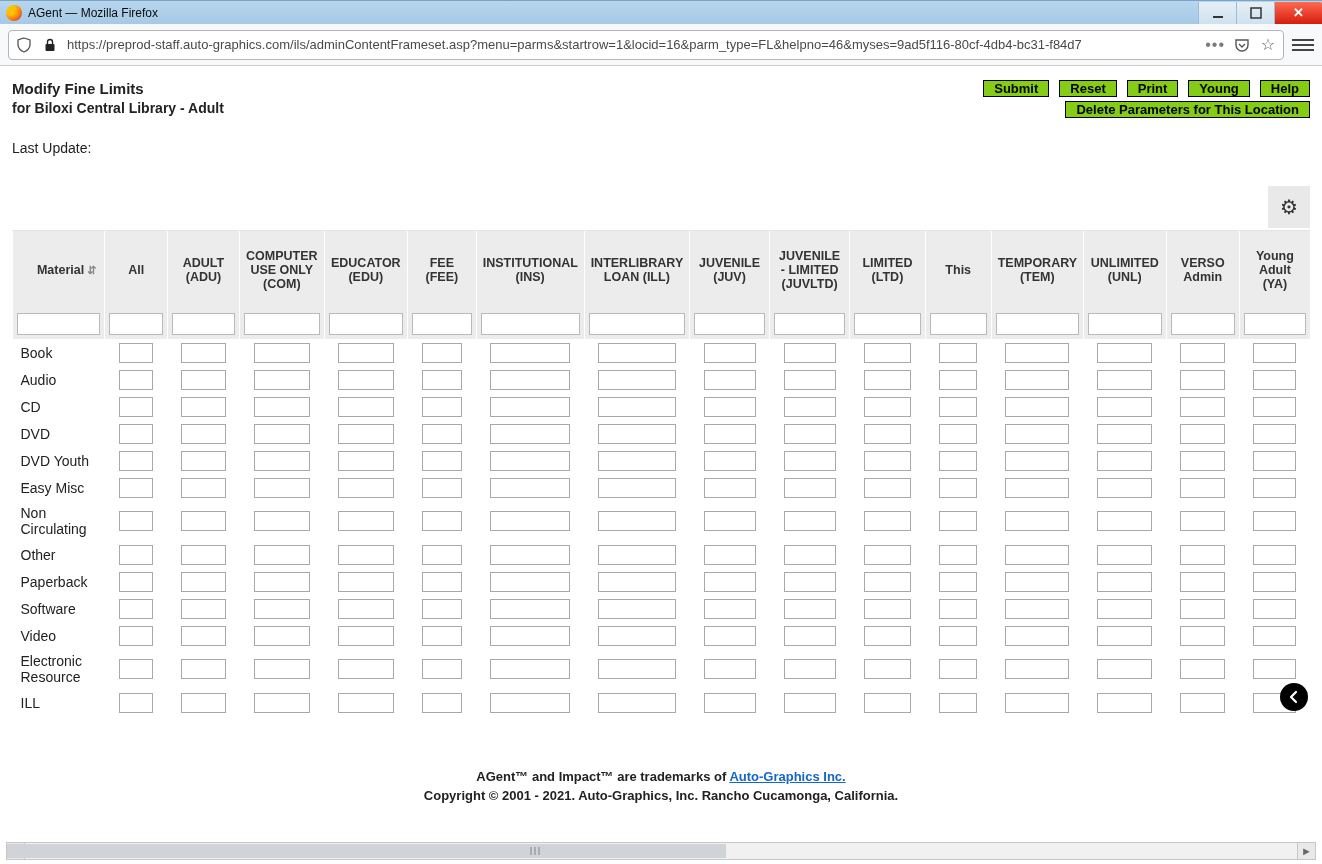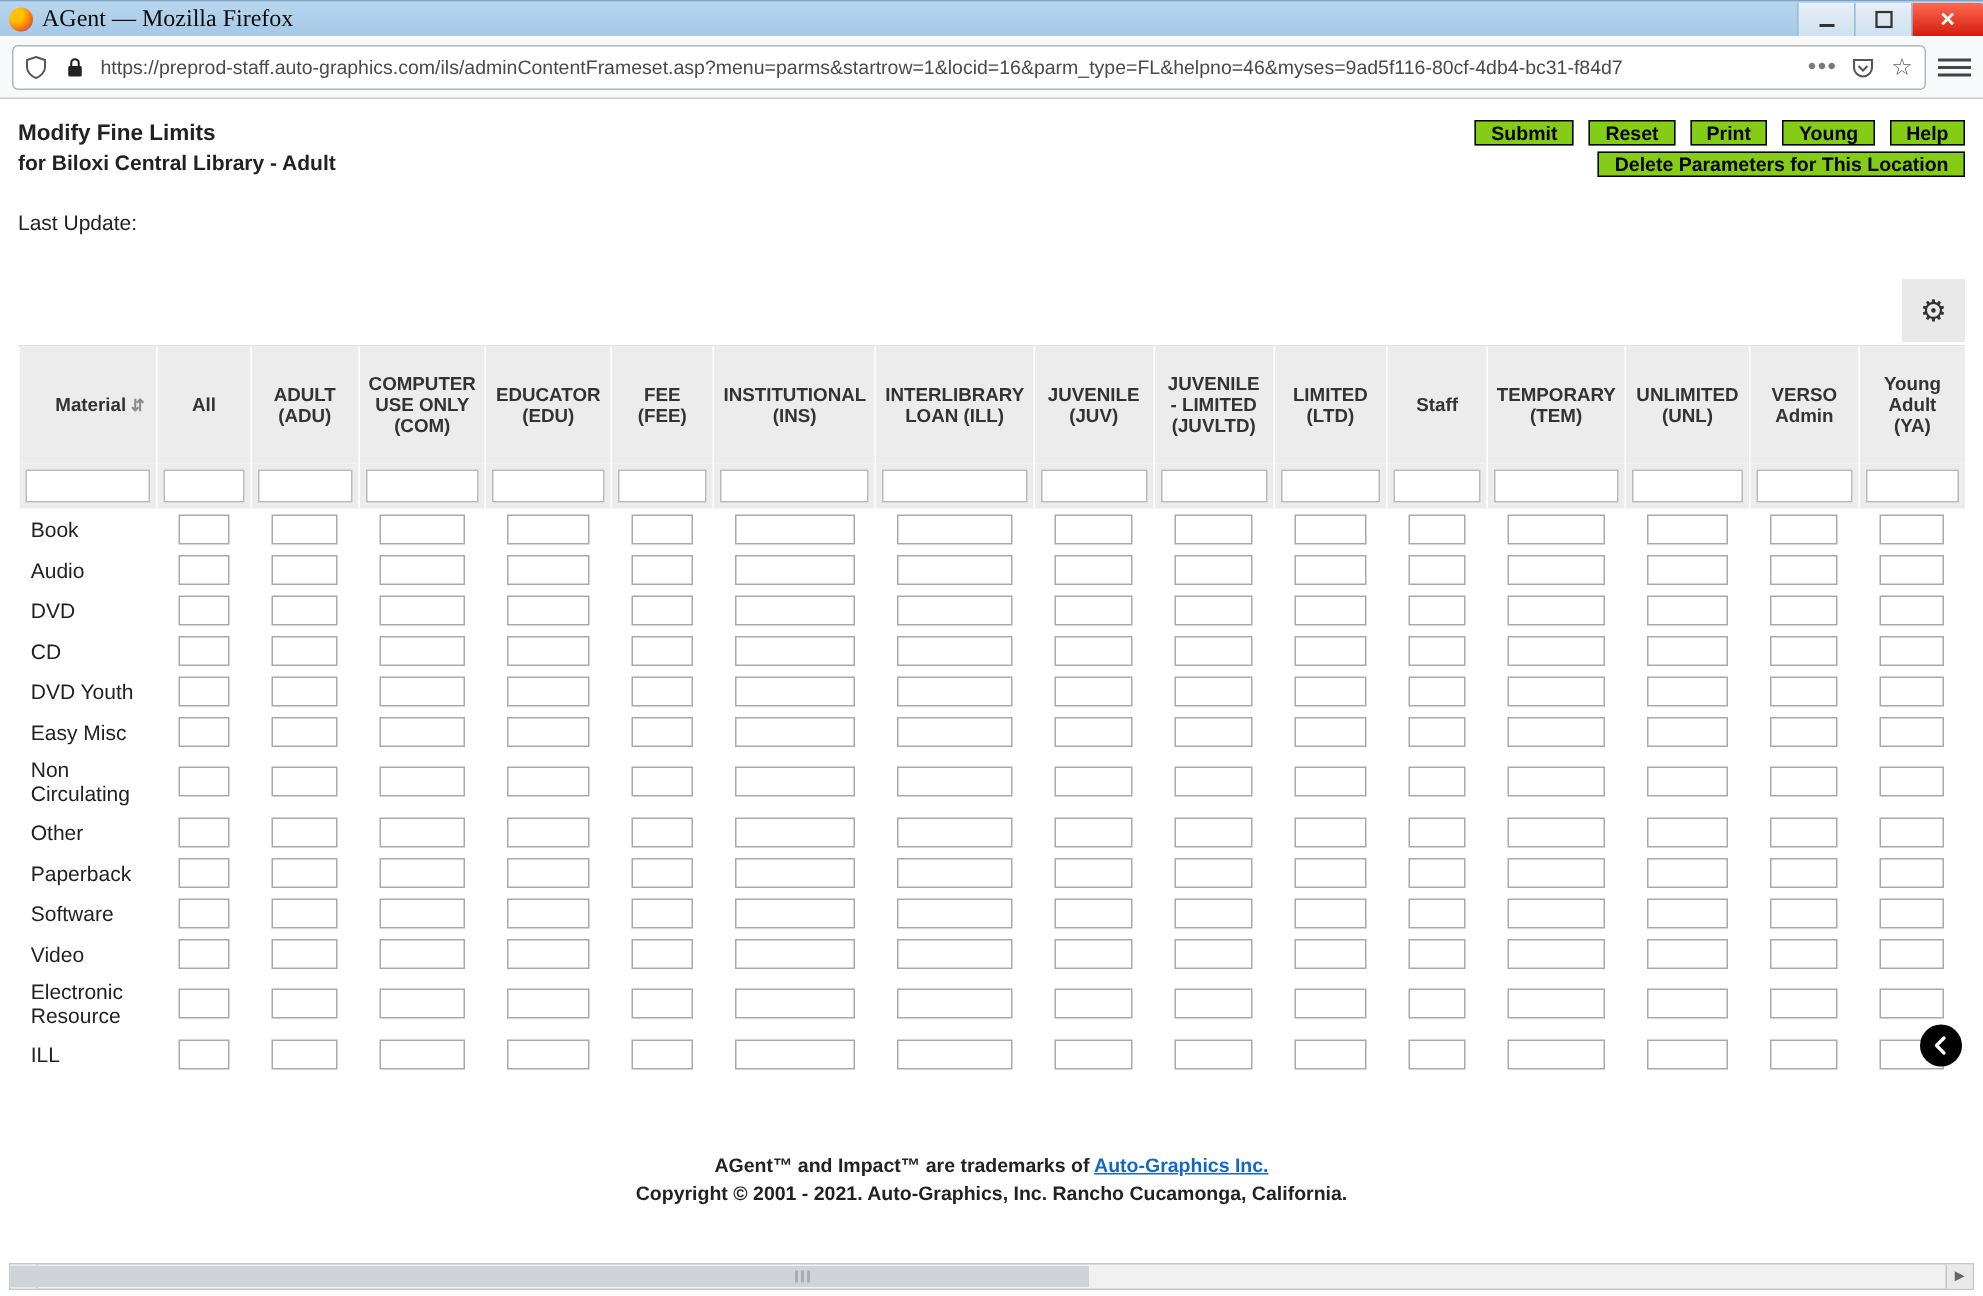--- a/index.html
+++ b/index.html
@@ -4,21 +4,21 @@
 <style>
   * { box-sizing: border-box; margin: 0; padding: 0; }
   body { font-family: Arial, Helvetica, sans-serif; font-size: 13px; color: #222; background: #fff; width: 1322px; height: 864px; overflow: hidden; }
 
   
   .window-titlebar { height: 24px; display: flex; align-items: center; justify-content: space-between; padding: 0 0 0 6px;
     background: linear-gradient(#b8d6ee,#a5c9e6); border-top: 1px solid #7aa3c7; }
   .title-left { display:flex; align-items:center; gap:6px; }
   .ff-icon { width:16px; height:16px; border-radius:50%;
     background: radial-gradient(circle at 30% 30%, #ffc107 0 30%, #ff7a00 60%, #7e27c7 100%); }
-  .title-text { font-size: 16px; color: #0b0b0b; font-family: Liberation Serif, serif; }
+  .title-text { font-size: 12px; color: #0b0b0b; }
   .win-buttons { display:flex; }
   .win-btn { width:38px; height:22px; display:flex; align-items:center; justify-content:center;
     background:linear-gradient(#e6eff6,#cfe1ef); border-left:1px solid #9bbdd7; }
   .win-close { width:48px; background:linear-gradient(#ff6a4f,#d51c0f); color:#fff; font-weight:bold; border-radius:0 2px 0 0; }
 
   
   .toolbar { height:42px; background:#f8f9fa; border-bottom:1px solid #ccc; display:flex; align-items:center; padding:4px 8px; gap:8px; }
   .urlbar { flex:1; height:30px; border:1px solid #b5b5b5; border-radius:4px; display:flex; align-items:center; padding:0 6px; gap:8px; background:#fff; }
   .urlbar input { flex:1; border:none; outline:none; font-size:13px; color:#4a4a4a; }
   .icon { width:18px; height:18px; display:inline-flex; align-items:center; justify-content:center; flex-shrink:0; }
@@ -181,21 +181,21 @@
             <th class="twoline">All</th>
             <th class="twoline">ADULT (ADU)</th>
             <th class="twoline">COMPUTER USE ONLY (COM)</th>
             <th class="twoline">EDUCATOR (EDU)</th>
             <th class="twoline">FEE (FEE)</th>
             <th class="twoline">INSTITUTIONAL (INS)</th>
             <th class="twoline">INTERLIBRARY LOAN (ILL)</th>
             <th class="twoline">JUVENILE (JUV)</th>
             <th class="twoline">JUVENILE - LIMITED (JUVLTD)</th>
             <th class="twoline">LIMITED (LTD)</th>
-            <th class="twoline">Staff</th>
+            <th class="twoline">This</th>
             <th class="twoline">TEMPORARY (TEM)</th>
             <th class="twoline">UNLIMITED (UNL)</th>
             <th class="twoline">VERSO Admin</th>
             <th class="twoline">Young Adult (YA)</th>
           </tr>
         <tr class="filters" id="filter-row">
             <td><input type="text" style=""></td>
             <td><input type="text" style=""></td>
             <td><input type="text" style=""></td>
             <td><input type="text" style=""></td>
@@ -244,39 +244,39 @@
             <td><input type="text" class="cell" style=""></td>
             <td><input type="text" class="cell" style=""></td>
             <td><input type="text" class="cell" style=""></td>
             <td><input type="text" class="cell" style=""></td>
             <td><input type="text" class="cell" style=""></td>
             <td><input type="text" class="cell" style=""></td>
             <td><input type="text" class="cell" style=""></td>
             <td><input type="text" class="cell" style=""></td>
           </tr>
           <tr>
+            <td>CD</td>
+            <td><input type="text" class="cell" style=""></td>
+            <td><input type="text" class="cell" style=""></td>
+            <td><input type="text" class="cell" style=""></td>
+            <td><input type="text" class="cell" style=""></td>
+            <td><input type="text" class="cell" style=""></td>
+            <td><input type="text" class="cell" style=""></td>
+            <td><input type="text" class="cell" style=""></td>
+            <td><input type="text" class="cell" style=""></td>
+            <td><input type="text" class="cell" style=""></td>
+            <td><input type="text" class="cell" style=""></td>
+            <td><input type="text" class="cell" style=""></td>
+            <td><input type="text" class="cell" style=""></td>
+            <td><input type="text" class="cell" style=""></td>
+            <td><input type="text" class="cell" style=""></td>
+            <td><input type="text" class="cell" style=""></td>
+          </tr>
+          <tr>
             <td>DVD</td>
-            <td><input type="text" class="cell" style=""></td>
-            <td><input type="text" class="cell" style=""></td>
-            <td><input type="text" class="cell" style=""></td>
-            <td><input type="text" class="cell" style=""></td>
-            <td><input type="text" class="cell" style=""></td>
-            <td><input type="text" class="cell" style=""></td>
-            <td><input type="text" class="cell" style=""></td>
-            <td><input type="text" class="cell" style=""></td>
-            <td><input type="text" class="cell" style=""></td>
-            <td><input type="text" class="cell" style=""></td>
-            <td><input type="text" class="cell" style=""></td>
-            <td><input type="text" class="cell" style=""></td>
-            <td><input type="text" class="cell" style=""></td>
-            <td><input type="text" class="cell" style=""></td>
-            <td><input type="text" class="cell" style=""></td>
-          </tr>
-          <tr>
-            <td>CD</td>
             <td><input type="text" class="cell" style=""></td>
             <td><input type="text" class="cell" style=""></td>
             <td><input type="text" class="cell" style=""></td>
             <td><input type="text" class="cell" style=""></td>
             <td><input type="text" class="cell" style=""></td>
             <td><input type="text" class="cell" style=""></td>
             <td><input type="text" class="cell" style=""></td>
             <td><input type="text" class="cell" style=""></td>
             <td><input type="text" class="cell" style=""></td>
             <td><input type="text" class="cell" style=""></td>

